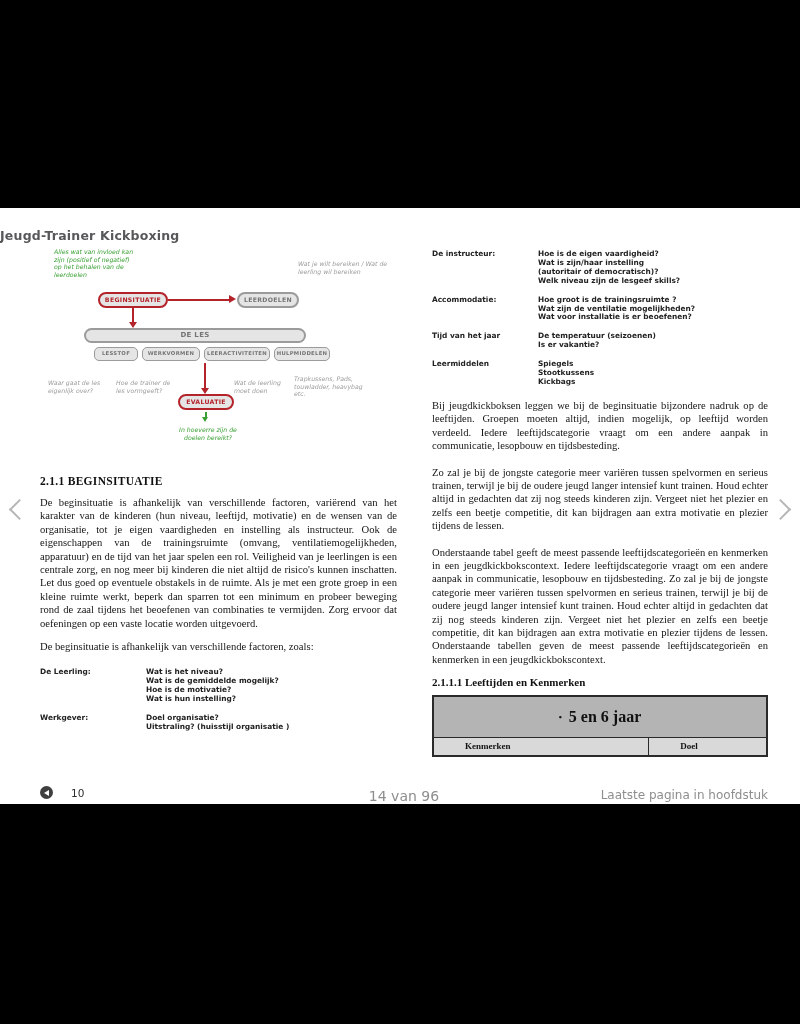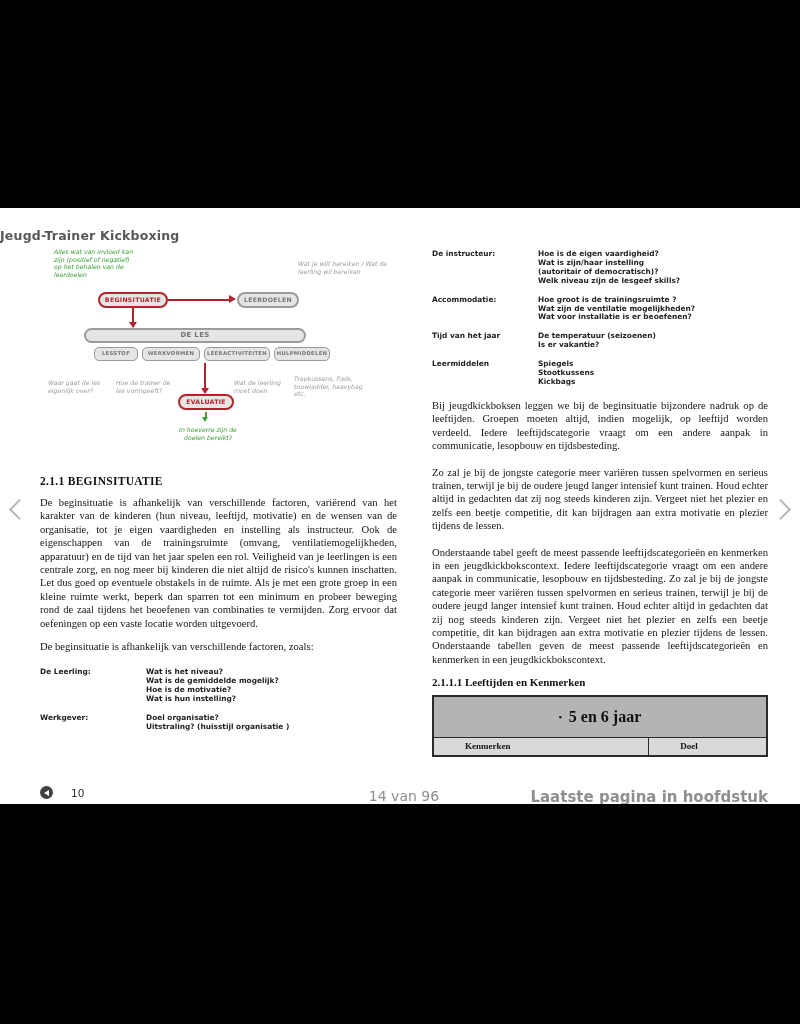--- a/index.html
+++ b/index.html
@@ -85,21 +85,21 @@
   .c2 { flex:1; }
 
   
   .footerbar { position:absolute; left:40px; right:32px; top:578px; height:16px; font-family:"DejaVu Sans", sans-serif; }
   .f-left { position:absolute; left:0; top:0; display:flex; align-items:center; gap:18px; cursor:pointer; }
   .f-icon { width:13px; height:13px; border-radius:50%; background:#3f3f3f; position:relative; }
   .f-tri { position:absolute; left:3.5px; top:3.5px; width:0; height:0;
     border-top:3px solid transparent; border-bottom:3px solid transparent; border-right:5px solid #fff; }
   .f-num { font-size:10.5px; color:#2e2e2e; }
   .f-center { position:absolute; left:50%; transform:translateX(-50%); top:2px; font-size:14px; color:#8e8e8e; }
-  .f-right { position:absolute; right:0; top:2px; font-size:15px; color:#8e8e8e;font-weight:bold; }
+  .f-right { position:absolute; right:0; top:2px; font-size:12px; color:#8e8e8e; }
 </style>
 </head>
 <body>
 
 <div class="stage">
   <div class="page">
 
     <div class="doc-title">Jeugd-Trainer Kickboxing</div>
 
     <div class="chev chev-left">

